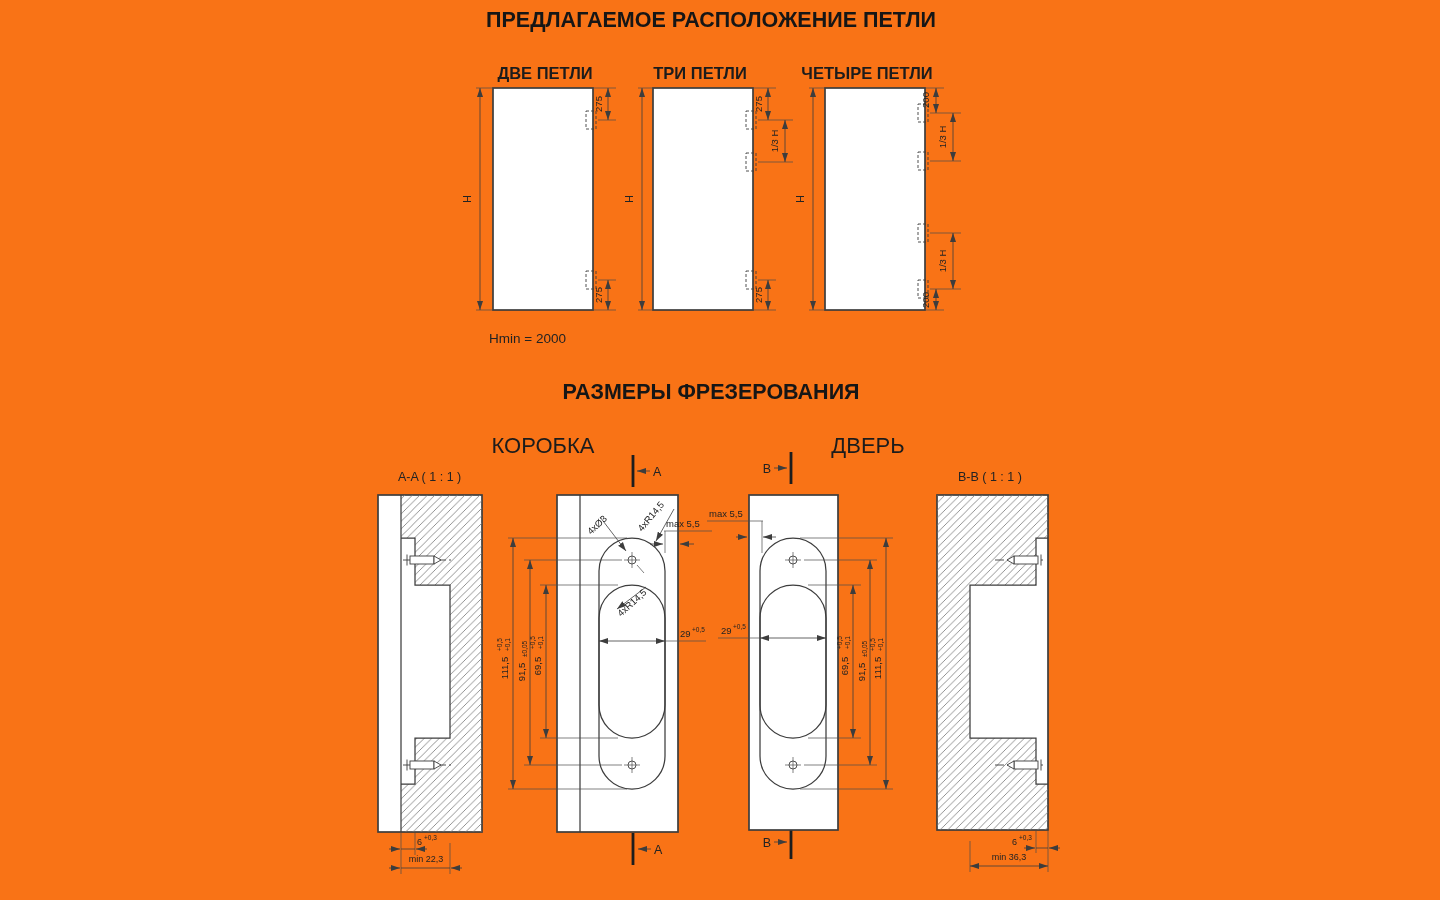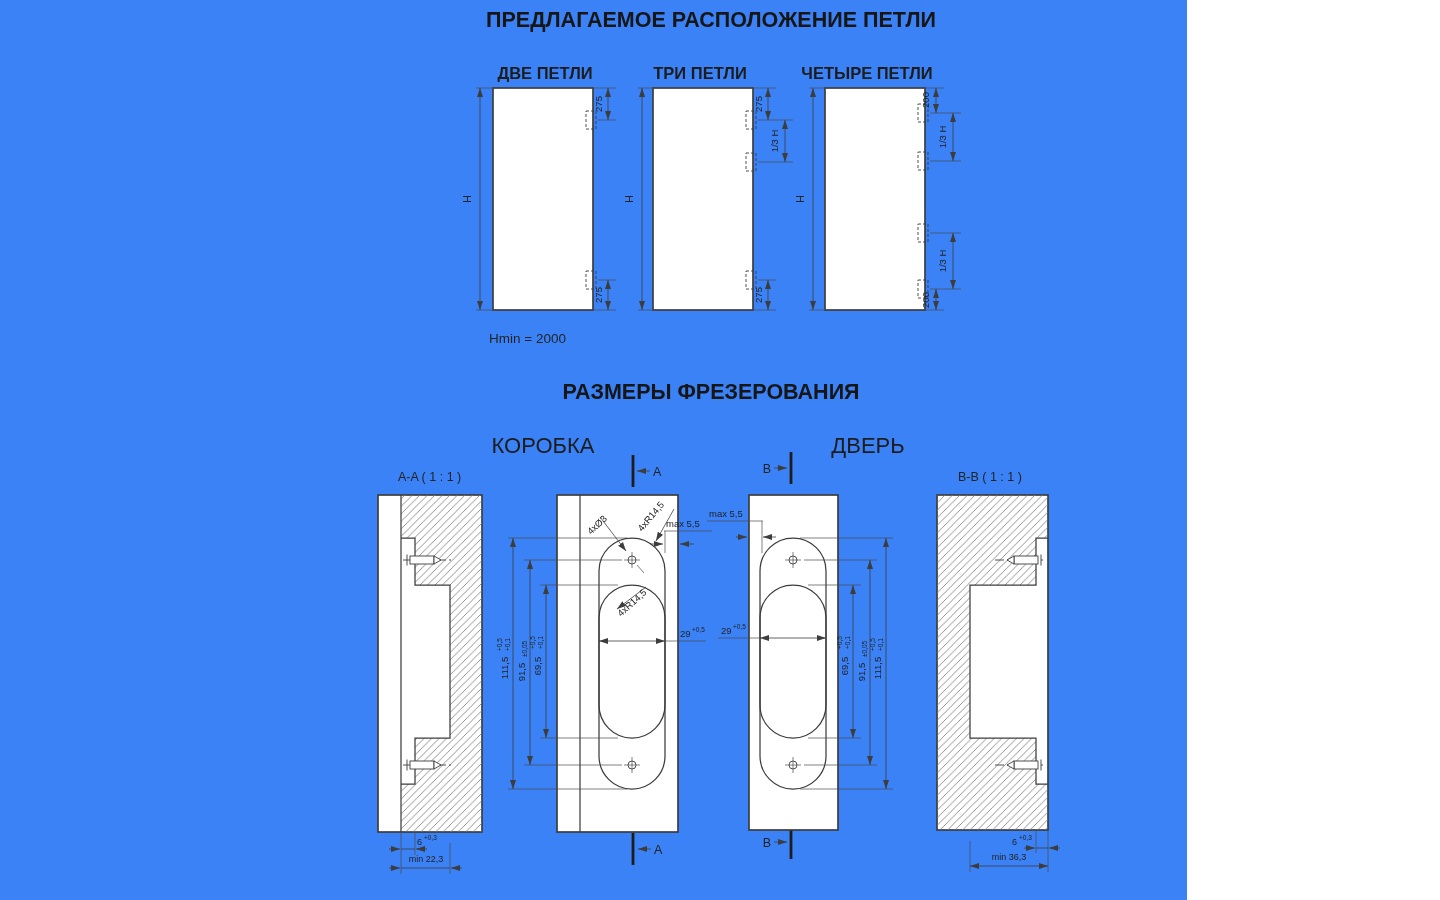--- a/index.html
+++ b/index.html
@@ -1,16 +1,16 @@
 <!DOCTYPE html>
 <html><head>
 <meta charset="utf-8">
 <style>
   html,body{margin:0;padding:0;background:#ffffff;}
-  #stage{position:relative;width:1187px;height:900px;background:#3b82f6;overflow:hidden;}
+  #stage{position:relative;width:1440px;height:900px;background:#f97316;overflow:hidden;}
   svg text{fill:#232323;font-family:"Liberation Sans",sans-serif;}
   .thick{stroke:#3d3d3d;stroke-width:1.7;fill:none;}
   .med{stroke:#3d3d3d;stroke-width:1.25;fill:none;}
   .thin{stroke:#3d3d3d;stroke-width:0.9;fill:none;}
   .ext{stroke:#4a4a4a;stroke-width:0.7;fill:none;}
   .dim{stroke:#3d3d3d;stroke-width:0.8;fill:none;}
   .cdash{stroke-dasharray:9 3 2 3;}
   .hdash{stroke-dasharray:3 2;}
   .sect{stroke:#1d1d1d;stroke-width:2.8;fill:none;}
   .wfill{fill:#ffffff;}

